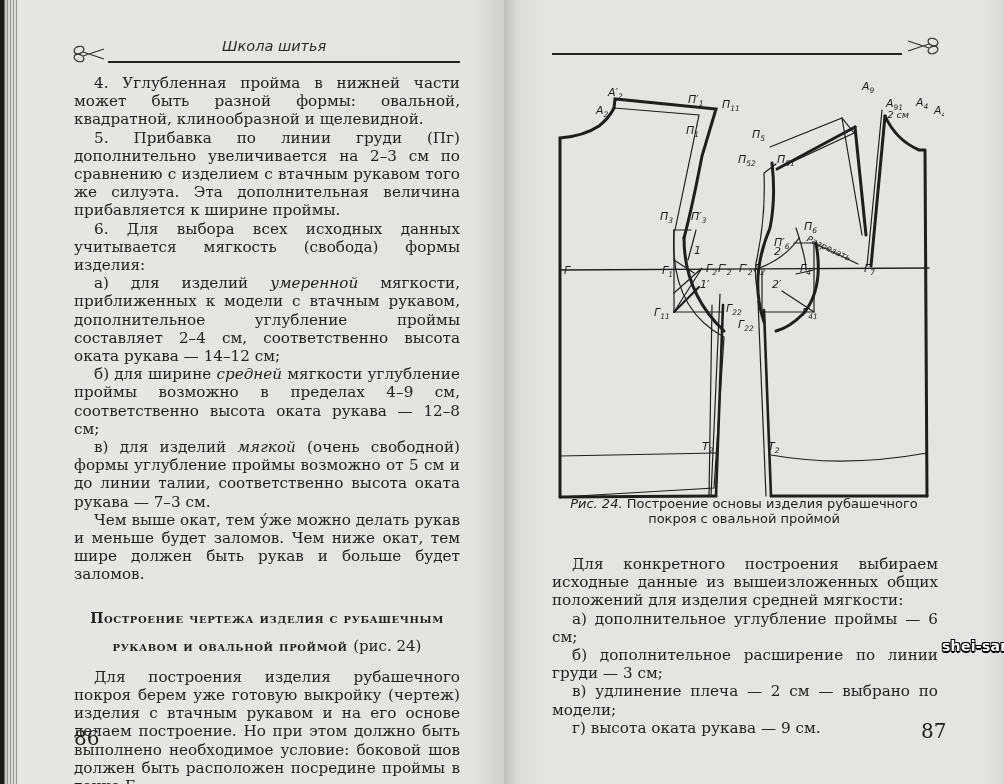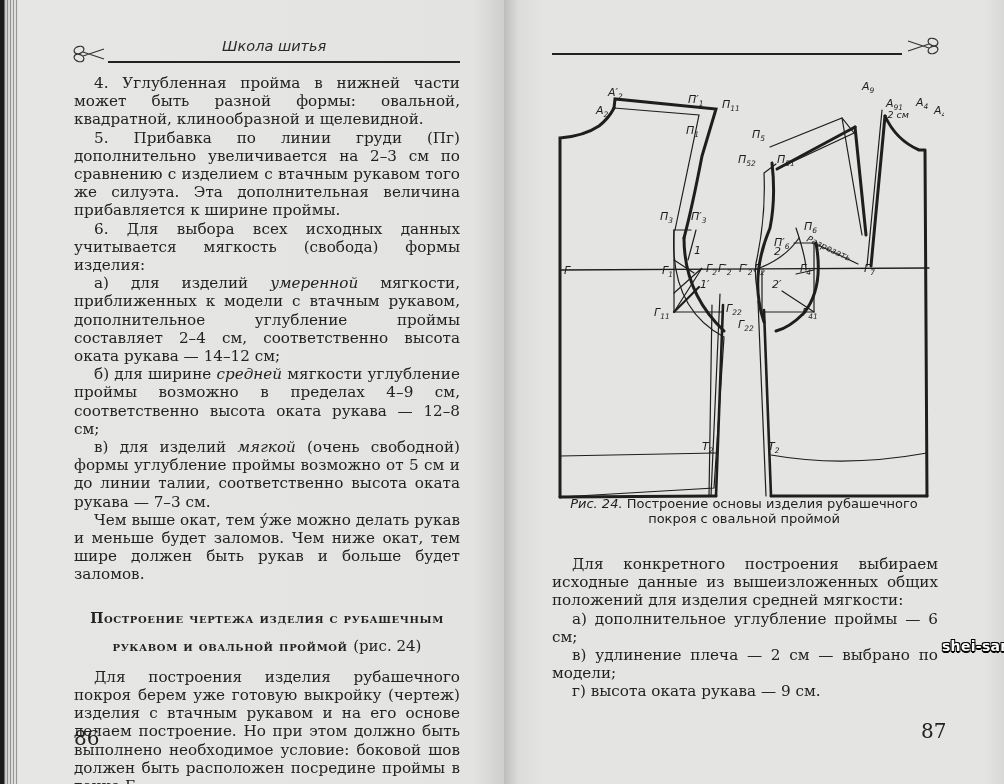--- a/index.html
+++ b/index.html
@@ -191,20 +191,21 @@
   </div>
 
   <div class="fig-caption">
     <span class="num">Рис. 24.</span>
     <span>Построение основы изделия рубашечного покроя с овальной проймой</span>
   </div>
 
   <div class="body-text right-text">
     <p class="p indent">Для конкретного построения выбираем исходные данные из вышеизложенных общих положений для изделия средней мягкости:</p>
     <p class="p indent">а) дополнительное углубление проймы — 6 см;</p>
+    <p class="p indent">б) дополнительное расширение по линии груди — 3 см;</p>
     <p class="p indent">в) удлинение плеча — 2 см — выбрано по модели;</p>
     <p class="p indent">г) высота оката рукава — 9 см.</p>
   </div>
 
   <div class="page-number pn-right">87</div>
 
   <div class="watermark">shei-sama.ru</div>
 </div>
 
 </body></html>

